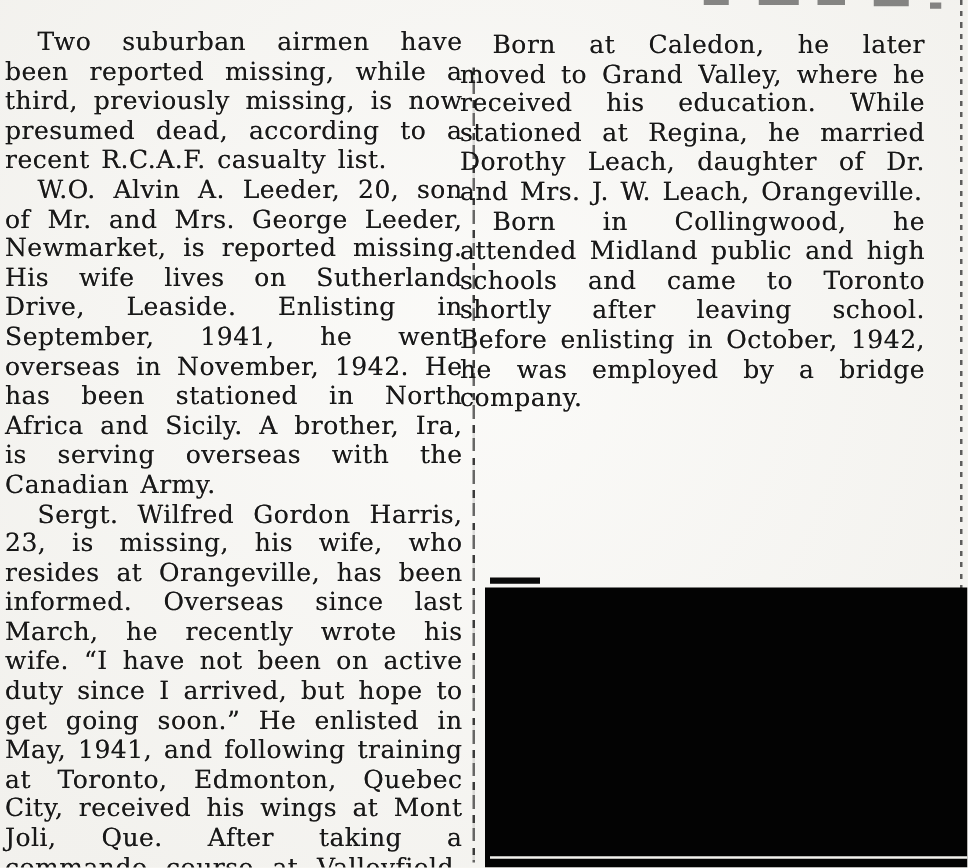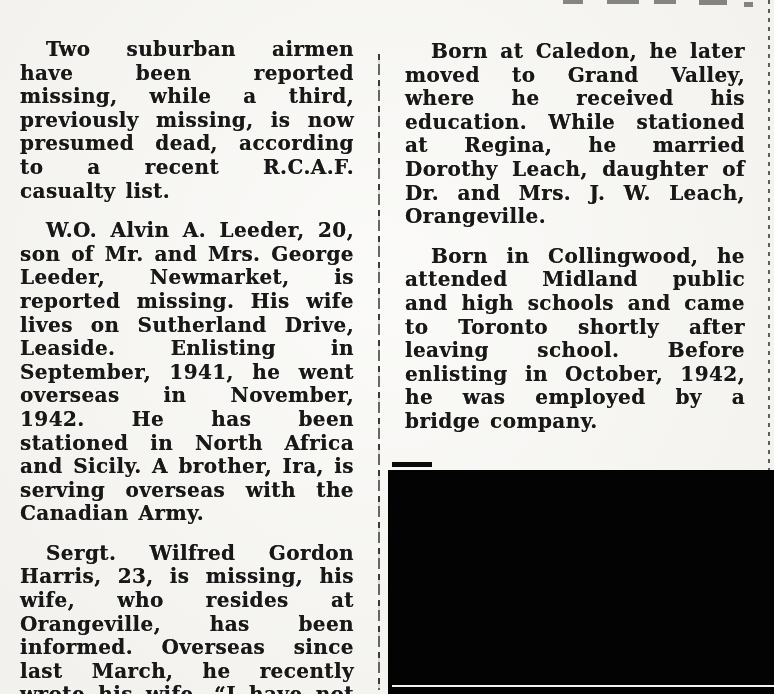--- a/index.html
+++ b/index.html
@@ -26,32 +26,31 @@
     color: #1c1c1c;
     font-size: 20px;
     line-height: 23.6px;
     letter-spacing: 0.4px;
     word-spacing: 2.5px;
     text-align: justify;
     filter: blur(0.28px) contrast(1.04);
     text-shadow: 0 0 0.5px rgba(20,20,20,0.65);
   }
   .col p {
-    margin: 16px;
+    margin: 0;
     padding: 0;
     text-indent: 26px;
-    font-weight: bold;
   }
   .left-col {
     left: 4px;
     top: 22px;
     width: 366px;
   }
   .right-col {
-    left: 389px;
+    left: 368px;
     top: 24px;
     width: 372px;
   }
   .column-rule {
     position: absolute;
     left: 378px;
     top: 54px;
     width: 2px;
     height: 636px;
     background: repeating-linear-gradient(

